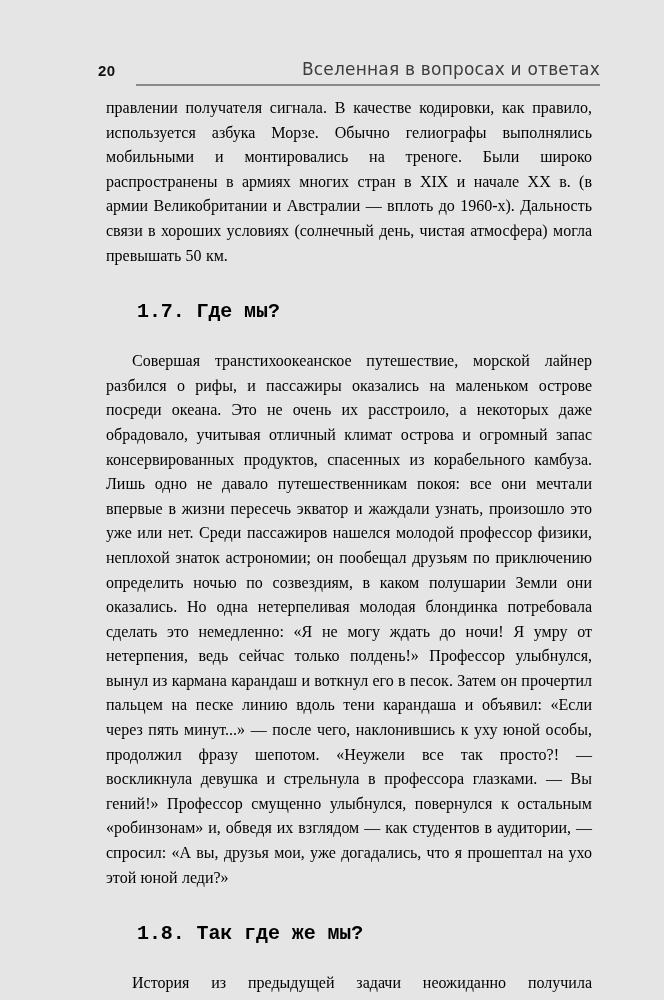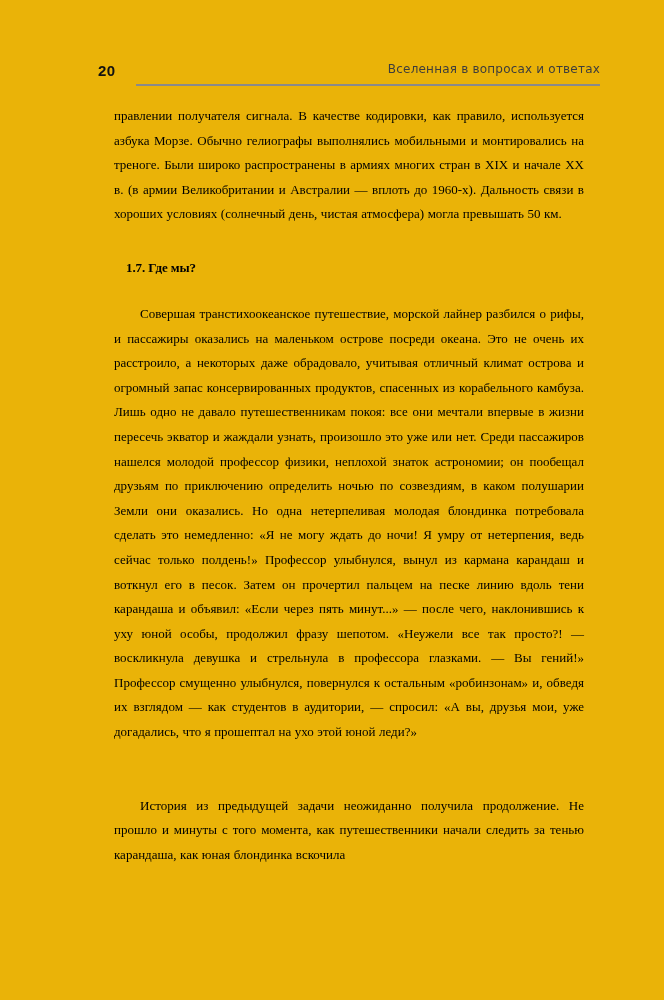--- a/index.html
+++ b/index.html
@@ -12,21 +12,21 @@
     height: 1000px;
     overflow: hidden;
     font-family: "Liberation Serif", "DejaVu Serif", serif;
     color: #000000;
   }
 
   .page {
     position: relative;
     width: 664px;
     height: 1000px;
-    background: #eab308;
+    background: #e5e5e5;
     box-sizing: border-box;
   }
 
   
   .running-head {
     position: absolute;
     left: 98px;
     top: 60px;
     width: 502px;
     height: 28px;
@@ -40,21 +40,21 @@
     font-size: 15px;
     letter-spacing: 0.3px;
     color: #111111;
     line-height: 18px;
   }
   .head-title {
     position: absolute;
     right: 0;
     top: 0px;
     font-family: "DejaVu Sans", "Liberation Sans", sans-serif;
-    font-size: 12px;
+    font-size: 17px;
     letter-spacing: 0.2px;
     color: #3d3d3d;
     line-height: 19px;
     white-space: nowrap;
   }
   .head-rule {
     position: absolute;
     left: 38px;
     right: 0;
     top: 24px;
@@ -64,44 +64,44 @@
 
   
   .column {
     position: absolute;
     left: 98px;
     top: 88px;
     width: 502px;
   }
 
   p.body {
-    margin: 16px;
+    margin: 8px;
     text-align: justify;
     text-justify: inter-word;
-    font-size: 13px;
+    font-size: 16px;
     line-height: 24.6px;
     text-indent: 0;
     hyphens: manual;
     word-spacing: 0.02em;
   }
   p.body.indent {
     text-indent: 26px;
   }
   p.body.cont {
     text-indent: 0;
   }
   .ital {
     font-style: italic;
   }
 
   h2.section {
-    margin: 2px;
-    font-family: Liberation Serif, serif;
+    margin: 13px;
+    font-family: Liberation Mono, monospace;
     font-weight: bold;
-    font-size: 13px;
+    font-size: 20px;
     line-height: 22px;
     text-indent: 26px;
     letter-spacing: -0.1px;
     color: #000000;
   }
 
   .sp-before-head { height: 12px; }
   .sp-after-head { height: 5px; }
 </style>
 </head>
@@ -121,18 +121,19 @@
 
 
 
     <div class="sp-before-head"></div>
     <h2 class="section">1.7. Где мы?</h2>
     <div class="sp-after-head"></div>
 
     <p class="body indent">Совершая транстихоокеанское путешествие, морской лайнер разбился о рифы, и пассажиры оказались на маленьком острове посреди океана. Это не очень их расстроило, а некоторых даже обрадовало, учитывая отличный климат острова и огромный запас консервированных продуктов, спасенных из корабельного камбуза. Лишь одно не давало путешественникам покоя: все они мечтали впервые в жизни пересечь экватор и жаждали узнать, произошло это уже или нет. Среди пассажиров нашелся молодой профессор физики, неплохой знаток астрономии; он пообещал друзьям по приключению определить ночью по созвездиям, в каком полушарии Земли они оказались. Но одна нетерпеливая молодая блондинка потребовала сделать это немедленно: «Я не могу ждать до ночи! Я умру от нетерпения, ведь сейчас только полдень!» Профессор улыбнулся, вынул из кармана карандаш и воткнул его в песок. Затем он прочертил пальцем на песке линию вдоль тени карандаша и объявил: «Если через пять минут...» — после чего, наклонившись к уху юной особы, продолжил фразу шепотом. «Неужели все так просто?! — воскликнула девушка и стрельнула в профессора глазками. — Вы гений!» Профессор смущенно улыбнулся, повернулся к остальным «робинзонам» и, обведя их взглядом — как студентов в аудитории, — спросил: «А вы, друзья мои, уже догадались, что я прошептал на ухо этой юной леди?»</p>
 
     <div class="sp-before-head"></div>
+    <h2 class="section">1.8. Так где же мы?</h2>
     <div class="sp-after-head"></div>
 
     <p class="body indent">История из предыдущей задачи неожиданно получила продолжение. Не прошло и минуты с того момента, как путешественники начали следить за тенью карандаша, как юная блондинка вскочила</p>
 
   </div>
 </div>
 
 </body></html>

